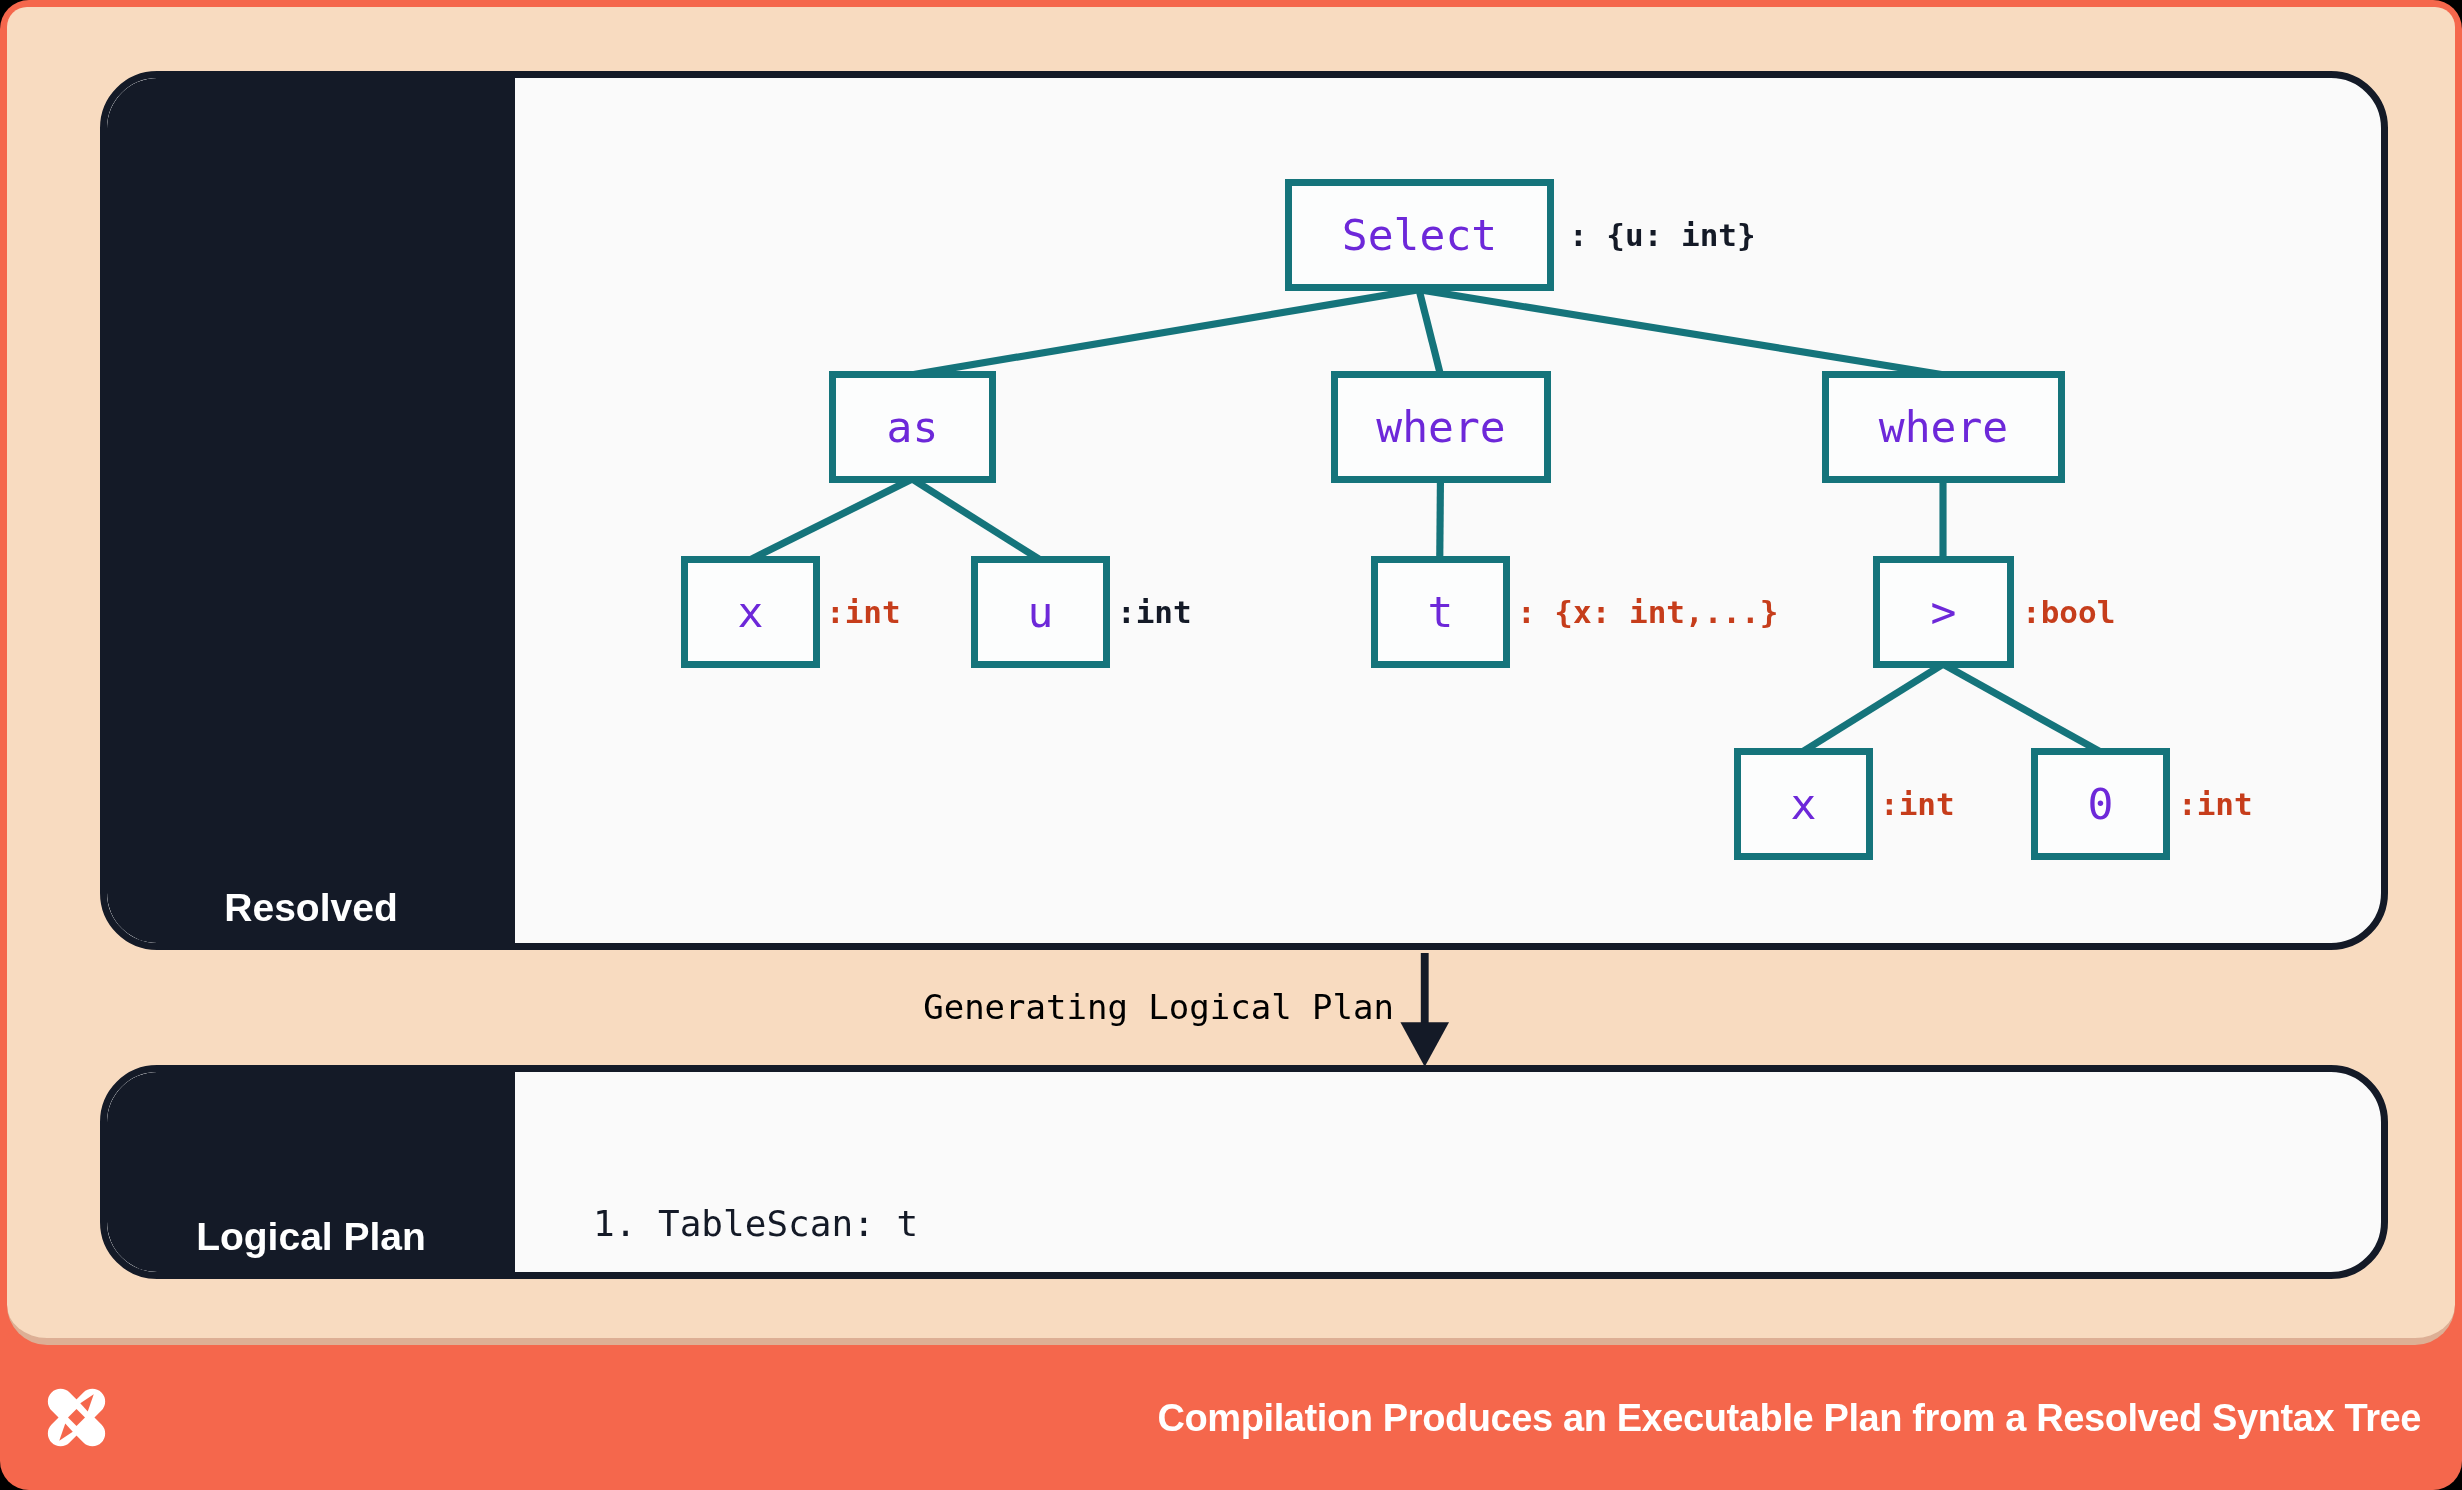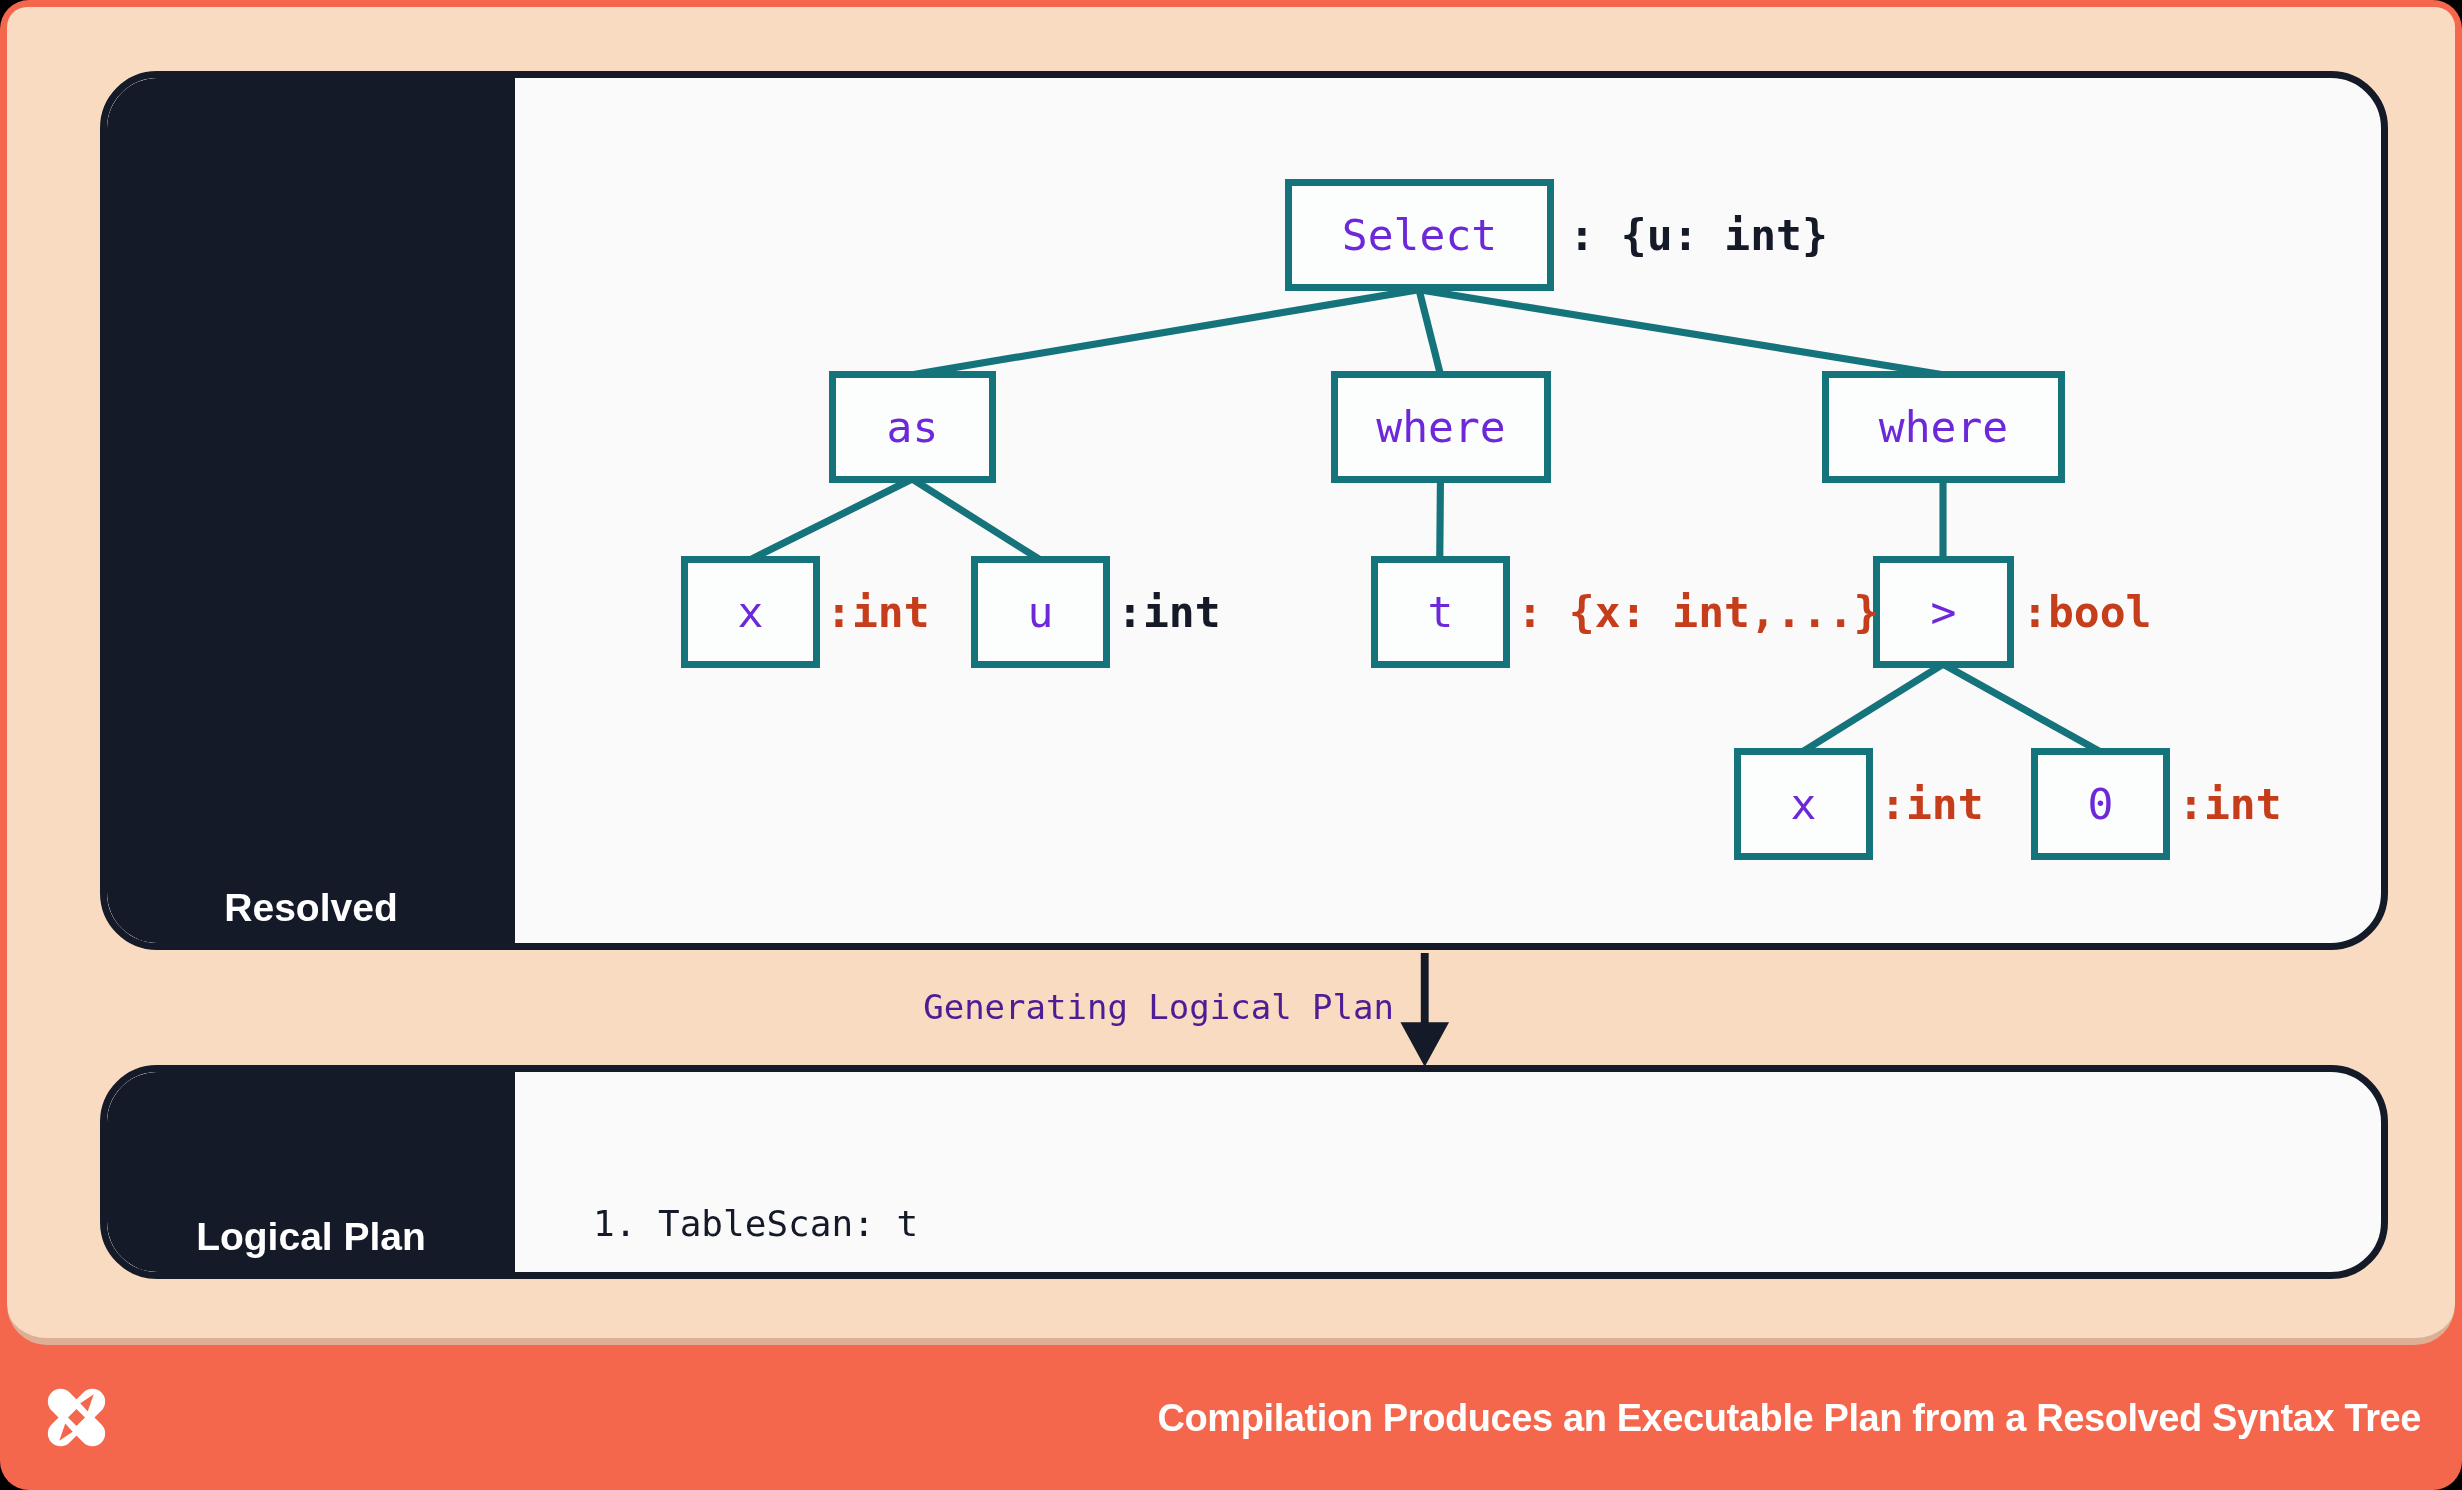--- a/index.html
+++ b/index.html
@@ -36,30 +36,30 @@
   .node{
     position:absolute;z-index:4;box-sizing:border-box;
     border:7.1px solid #15747b;background:#fcfdfd;color:#6d28d9;
     display:flex;align-items:center;justify-content:center;
     font-family:"DejaVu Sans Mono","Liberation Mono",monospace;
     font-size:43px;
   }
   .anno{
     position:absolute;z-index:4;height:112px;display:flex;align-items:center;
     font-family:"DejaVu Sans Mono","Liberation Mono",monospace;
-    font-weight:bold;font-size:43px;white-space:pre;
+    font-weight:bold;font-size:31px;white-space:pre;
   }
   .anno-red{color:#c63d1b;}
   .anno-navy{color:#141a27;}
   
   #transition-label{
     position:absolute;left:643px;top:981px;width:751px;height:51px;z-index:4;
     display:flex;align-items:center;justify-content:flex-end;
     font-family:"DejaVu Sans Mono","Liberation Mono",monospace;
-    font-size:34px;color:#4c1d95;white-space:pre;
+    font-size:34px;color:#000000;white-space:pre;
   }
   
   #plan-steps{
     position:absolute;left:593px;top:1101px;z-index:4;
     font-family:"DejaVu Sans Mono","Liberation Mono",monospace;
     font-size:36px;line-height:49px;color:#141a27;white-space:pre;
   }
   
   #footer{position:absolute;left:0;top:1346px;width:2462px;height:144px;z-index:2;}
   #brand-logo{position:absolute;left:39px;top:34px;width:75px;height:75px;}

